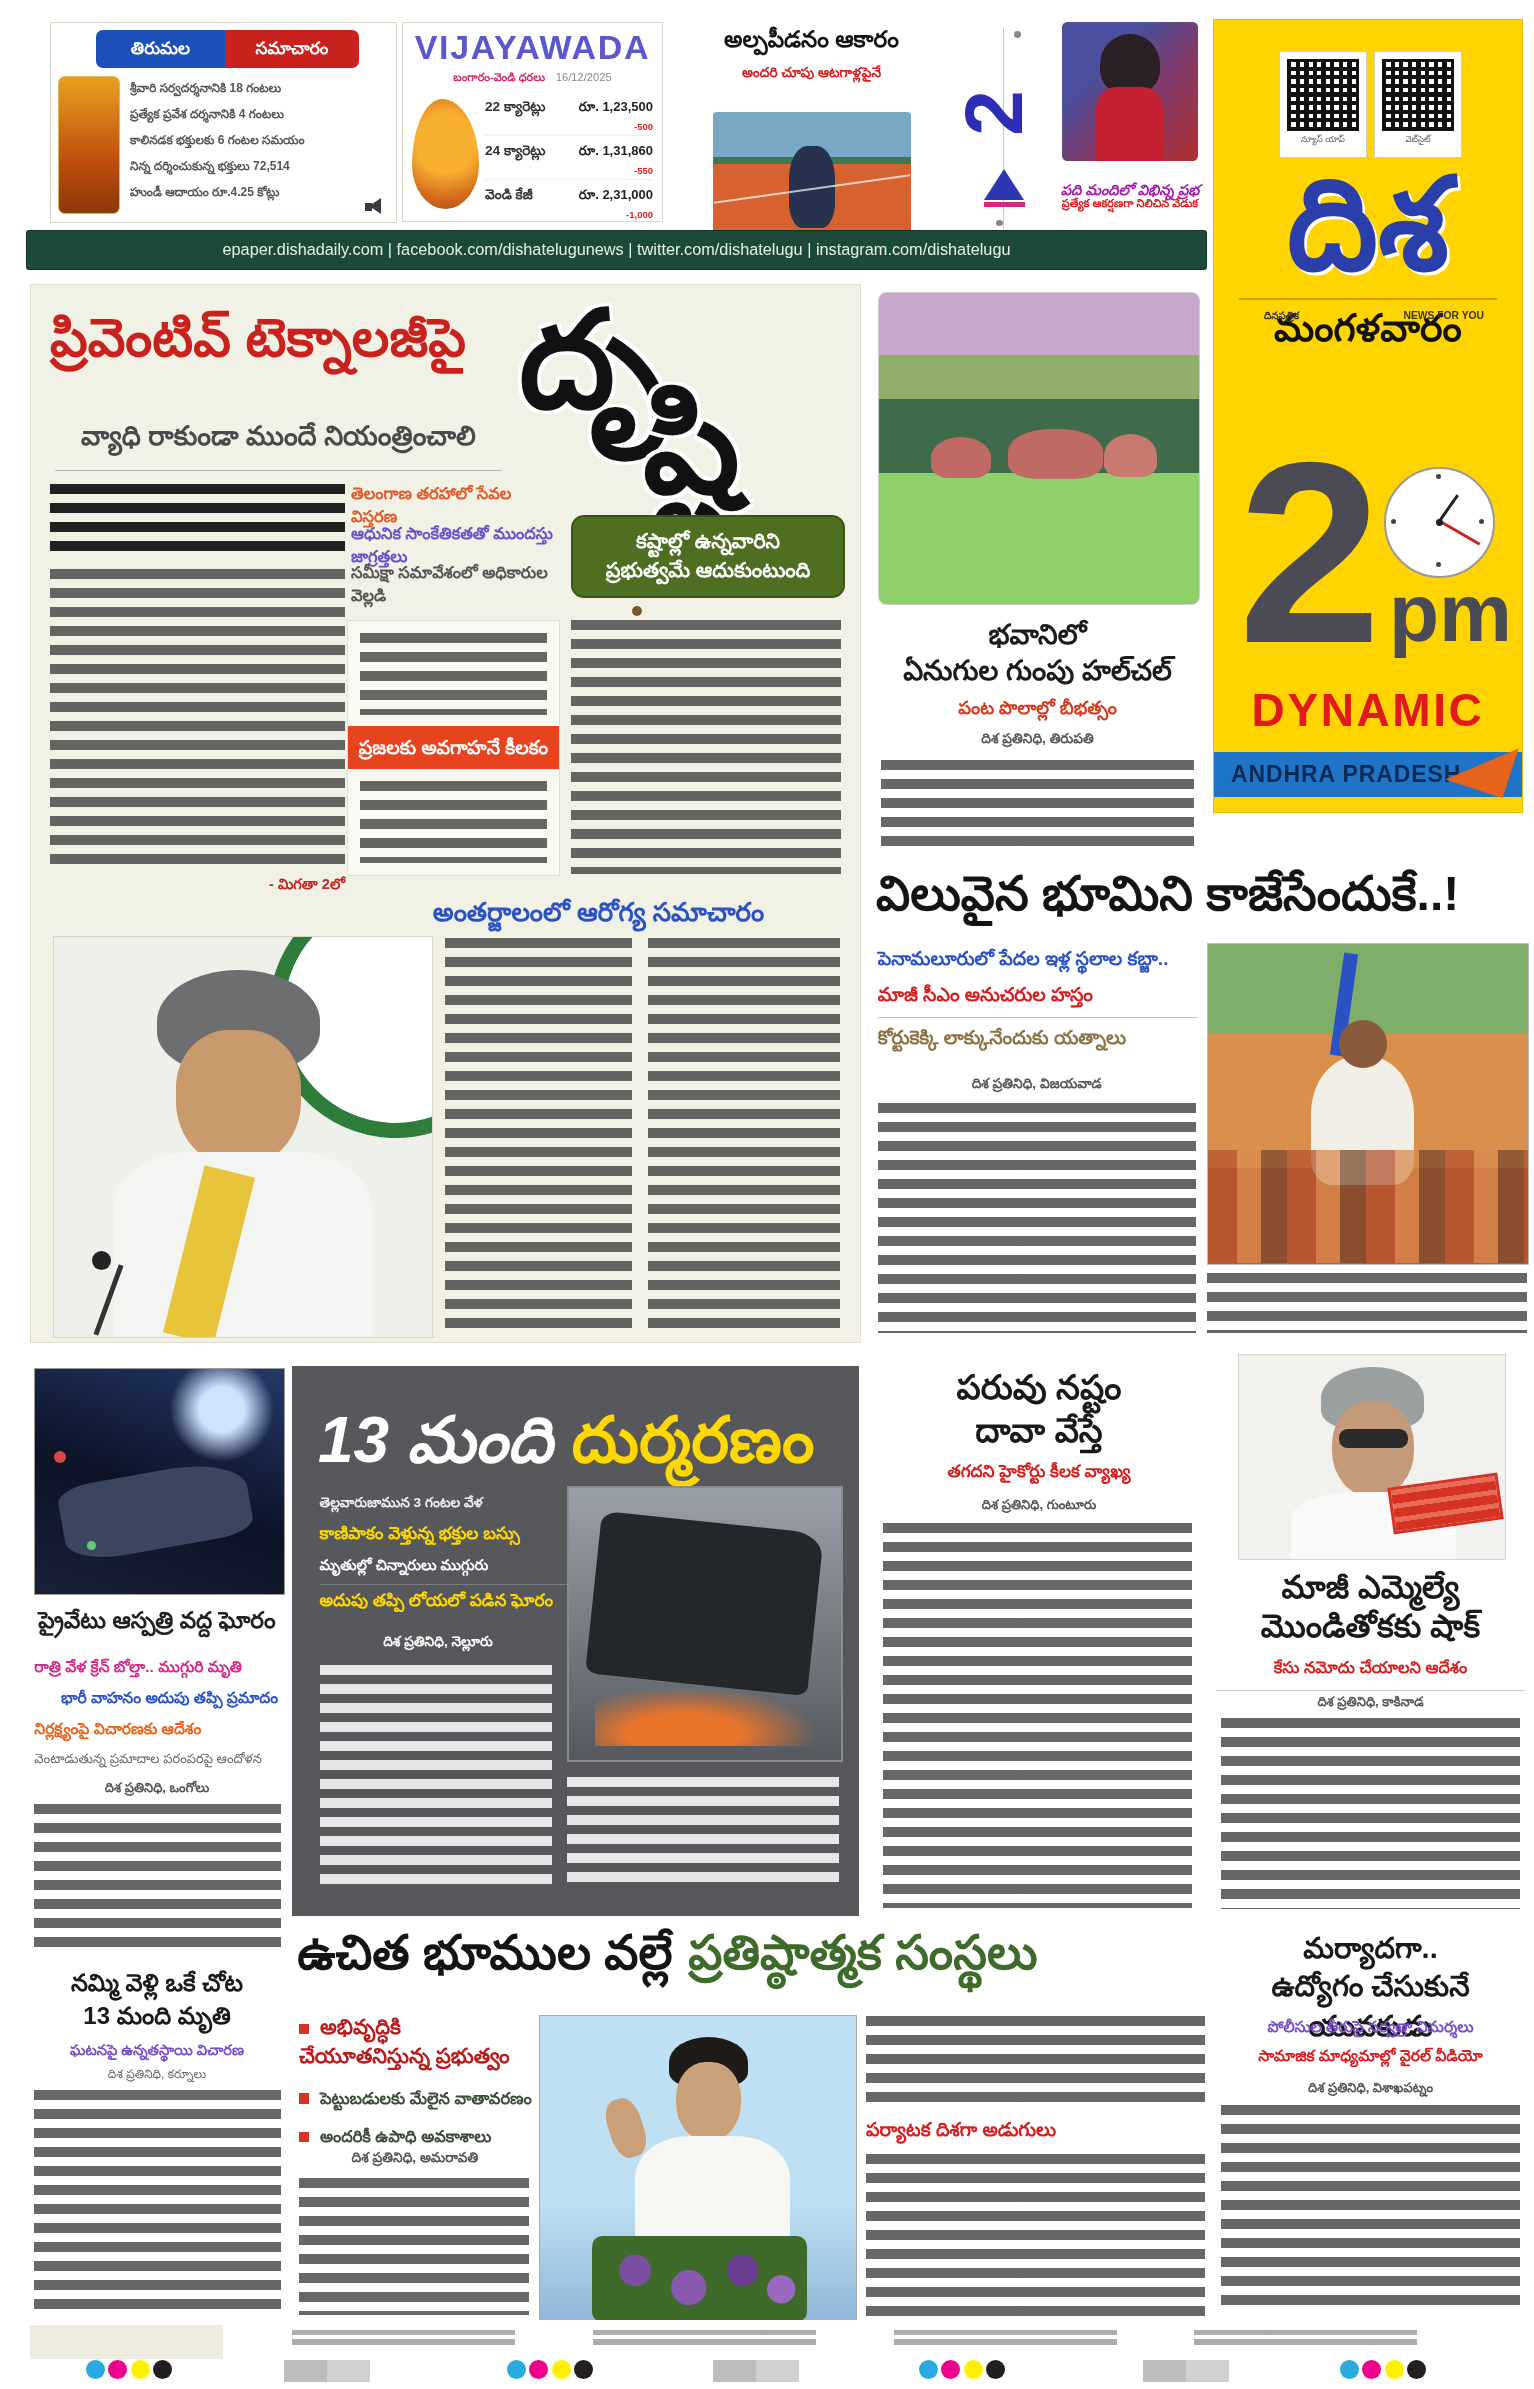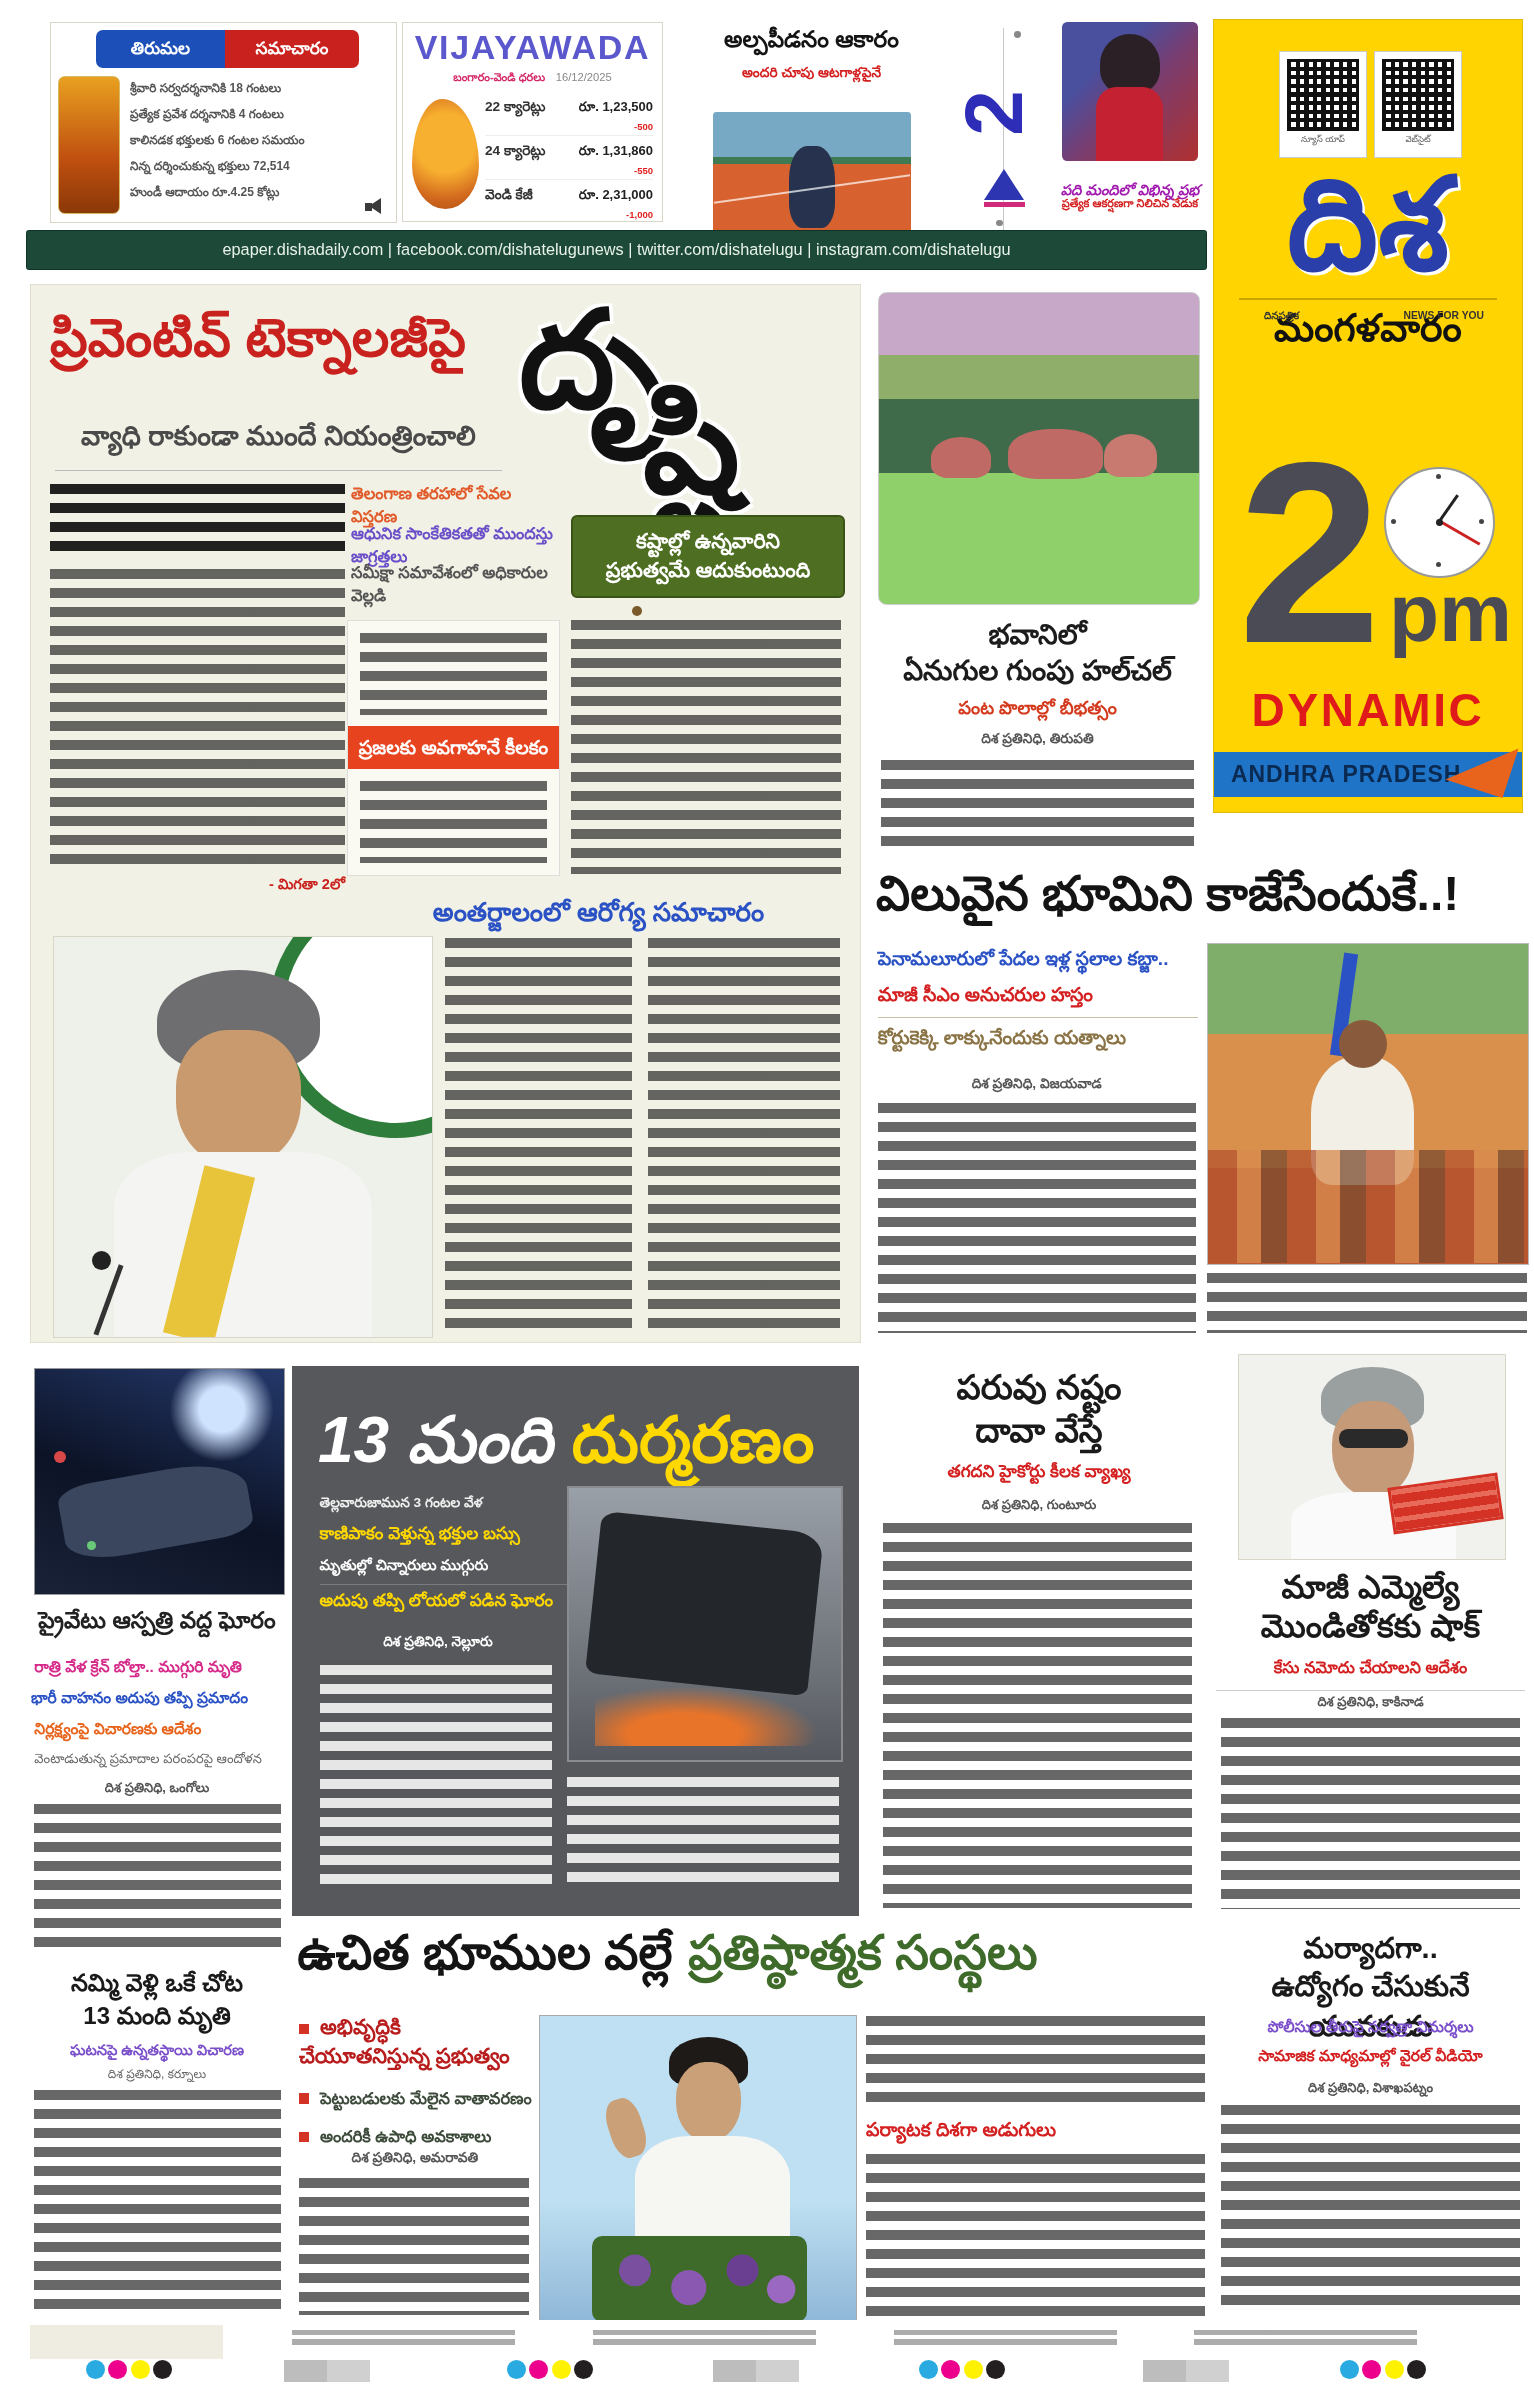--- a/index.html
+++ b/index.html
@@ -136,21 +136,21 @@
   <div class="abs ctr b" style="left:24px;top:136px;width:447px;font-size:27px;color:#4a4a4a;border-bottom:0.9px solid #bbb;padding-bottom:12px;">వ్యాధి రాకుండా ముందే నియంత్రించాలి</div>
 
   <div class="abs tx strong" style="left:19px;top:199px;width:295px;height:74px;"></div>
   <div class="abs tx" style="left:19px;top:284px;width:295px;height:302px;"></div>
   <div class="abs b" style="left:172px;top:591px;width:142px;font-size:14.6px;color:#c9221e;text-align:right;">- మిగతా 2లో</div>
 
   <div class="abs b" style="left:320px;top:199px;width:210px;font-size:16.3px;color:#e05a2a;">తెలంగాణ తరహాలో సేవల విస్తరణ</div>
   <div class="abs b" style="left:320px;top:239px;width:210px;font-size:16.3px;color:#6a4fc9;">ఆధునిక సాంకేతికతతో ముందస్తు జాగ్రత్తలు</div>
   <div class="abs b" style="left:320px;top:278px;width:210px;font-size:16.3px;color:#555;">సమీక్షా సమావేశంలో అధికారుల వెల్లడి</div>
 
-  <div class="abs ctr" style="left:540px;top:230px;width:270px;height:79px;background:#4e6e22;border:2.6px solid #3a5418;border-radius:6px;">
+  <div class="abs ctr" style="left:540px;top:230px;width:270px;height:79px;background:#4e6e22;border:2.6px solid #3a5418;border-radius:13px;">
     <div class="b" style="margin-top:12px;font-size:20.6px;color:#fff;">కష్టాల్లో ఉన్నవారిని</div>
     <div class="b" style="font-size:20.6px;color:#fff;">ప్రభుత్వమే ఆదుకుంటుంది</div>
   </div>
   <div class="abs dot" style="left:601px;top:321px;width:10.3px;height:10.3px;background:#7a5a2a;"></div>
 
   <div class="abs" style="left:316px;top:335px;width:211px;height:254px;background:#fbfaf2;border:0.9px solid #ddd;">
     <div class="abs tx" style="left:12px;top:12px;width:187px;height:82px;"></div>
     <div class="abs ctr" style="left:0;top:105px;width:211px;height:43px;background:#e8431f;">
       <span class="b" style="line-height:43px;color:#fff;font-size:19px;">ప్రజలకు అవగాహనే కీలకం</span>
     </div>
@@ -205,21 +205,21 @@
 </div>
 
 <div class="abs" style="left:30px;top:1349px;width:254px;height:971px;">
   <div class="abs" style="left:4.3px;top:19px;width:249px;height:225px;border:0.9px solid #999;background:radial-gradient(circle at 75% 18%,#cfe3ff 0 22.3px,rgba(207,227,255,0) 52px),linear-gradient(200deg,#24386a,#0c1326 55%,#1a2238);overflow:hidden;">
     <div class="abs" style="left:26px;top:103px;width:189px;height:77px;background:#39465e;border-radius:20% 40% 20% 30%;transform:rotate(-10deg);"></div>
     <div class="abs dot" style="left:19px;top:82px;width:12px;height:12px;background:#d84848;"></div>
     <div class="abs dot" style="left:52px;top:172px;width:8.6px;height:8.6px;background:#68c878;"></div>
   </div>
   <div class="ctr b abs" style="left:0;top:258px;width:254px;font-size:23px;color:#222;">ప్రైవేటు ఆస్పత్రి వద్ద ఘోరం</div>
   <div class="abs b" style="left:4.3px;top:309px;width:249px;font-size:15.5px;color:#d62a8a;">రాత్రి వేళ క్రేన్ బోల్తా.. ముగ్గురి మృతి</div>
-  <div class="abs b" style="left:1px;top:340px;width:249px;font-size:15.5px;color:#2a52c4;">భారీ వాహనం అదుపు తప్పి ప్రమాదం</div>
+  <div class="abs b" style="left:15px;top:340px;width:249px;font-size:15.5px;color:#2a52c4;text-align:center;">భారీ వాహనం అదుపు తప్పి ప్రమాదం</div>
   <div class="abs b" style="left:4.3px;top:371px;width:249px;font-size:15.5px;color:#e8641c;">నిర్లక్ష్యంపై విచారణకు ఆదేశం</div>
   <div class="abs" style="left:4.3px;top:402px;width:249px;font-size:13px;color:#666;">వెంటాడుతున్న ప్రమాదాల పరంపరపై ఆందోళన</div>
   <div class="ctr b abs" style="left:0;top:431px;width:254px;font-size:13px;color:#555;">దిశ ప్రతినిధి, ఒంగోలు</div>
   <div class="abs tx" style="left:4.3px;top:455px;width:247px;height:149px;"></div>
   <div class="ctr b abs" style="left:0;top:620px;width:254px;font-size:24px;color:#1a1a1a;">నమ్మి వెళ్లి ఒకే చోట</div>
   <div class="ctr b abs" style="left:0;top:653px;width:254px;font-size:24px;color:#1a1a1a;">13 మంది మృతి</div>
   <div class="ctr b abs" style="left:0;top:693px;width:254px;font-size:14.6px;color:#7a4fc9;">ఘటనపై ఉన్నతస్థాయి విచారణ</div>
   <div class="ctr abs" style="left:0;top:718px;width:254px;font-size:12px;color:#666;">దిశ ప్రతినిధి, కర్నూలు</div>
   <div class="abs tx" style="left:4.3px;top:741px;width:247px;height:225px;"></div>
 </div>

